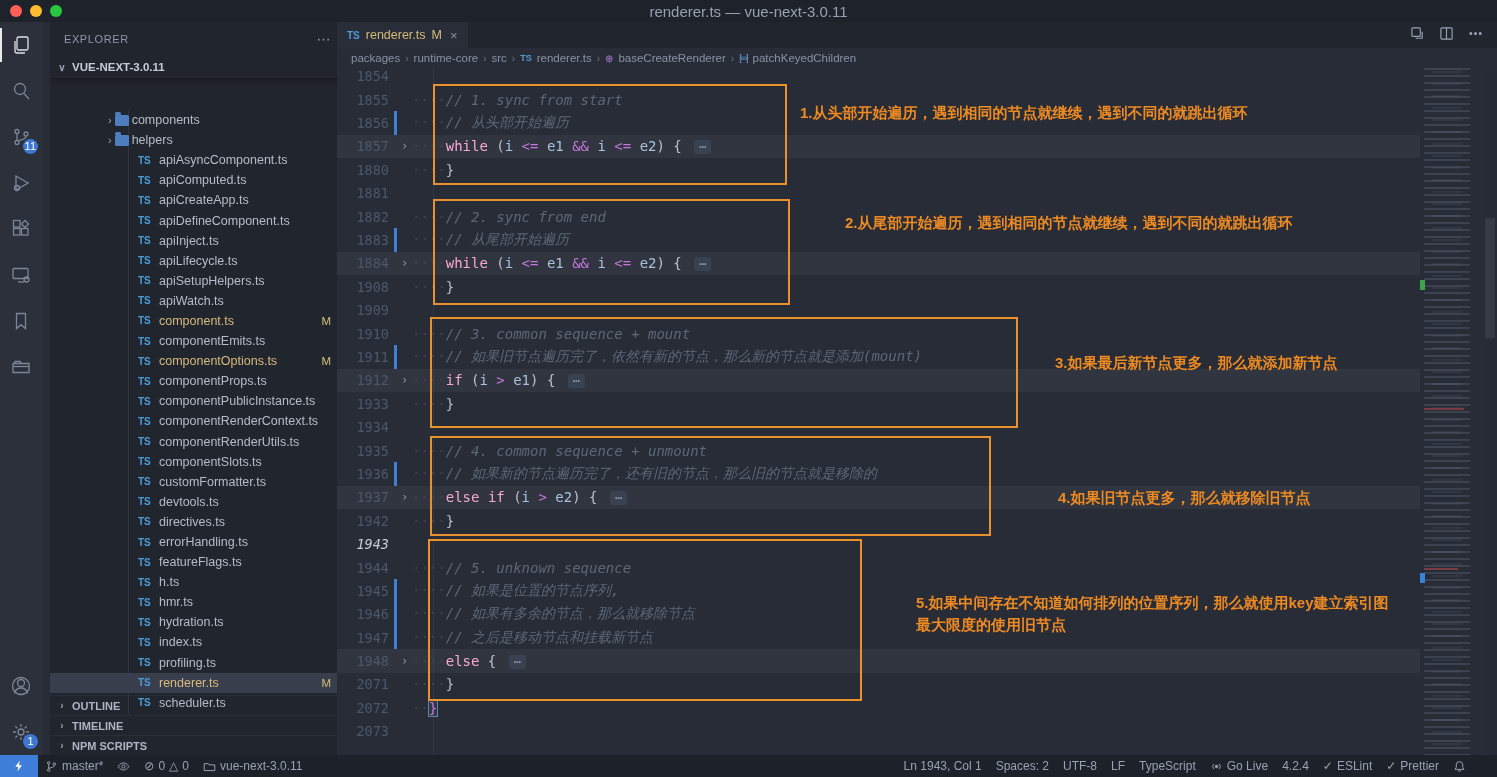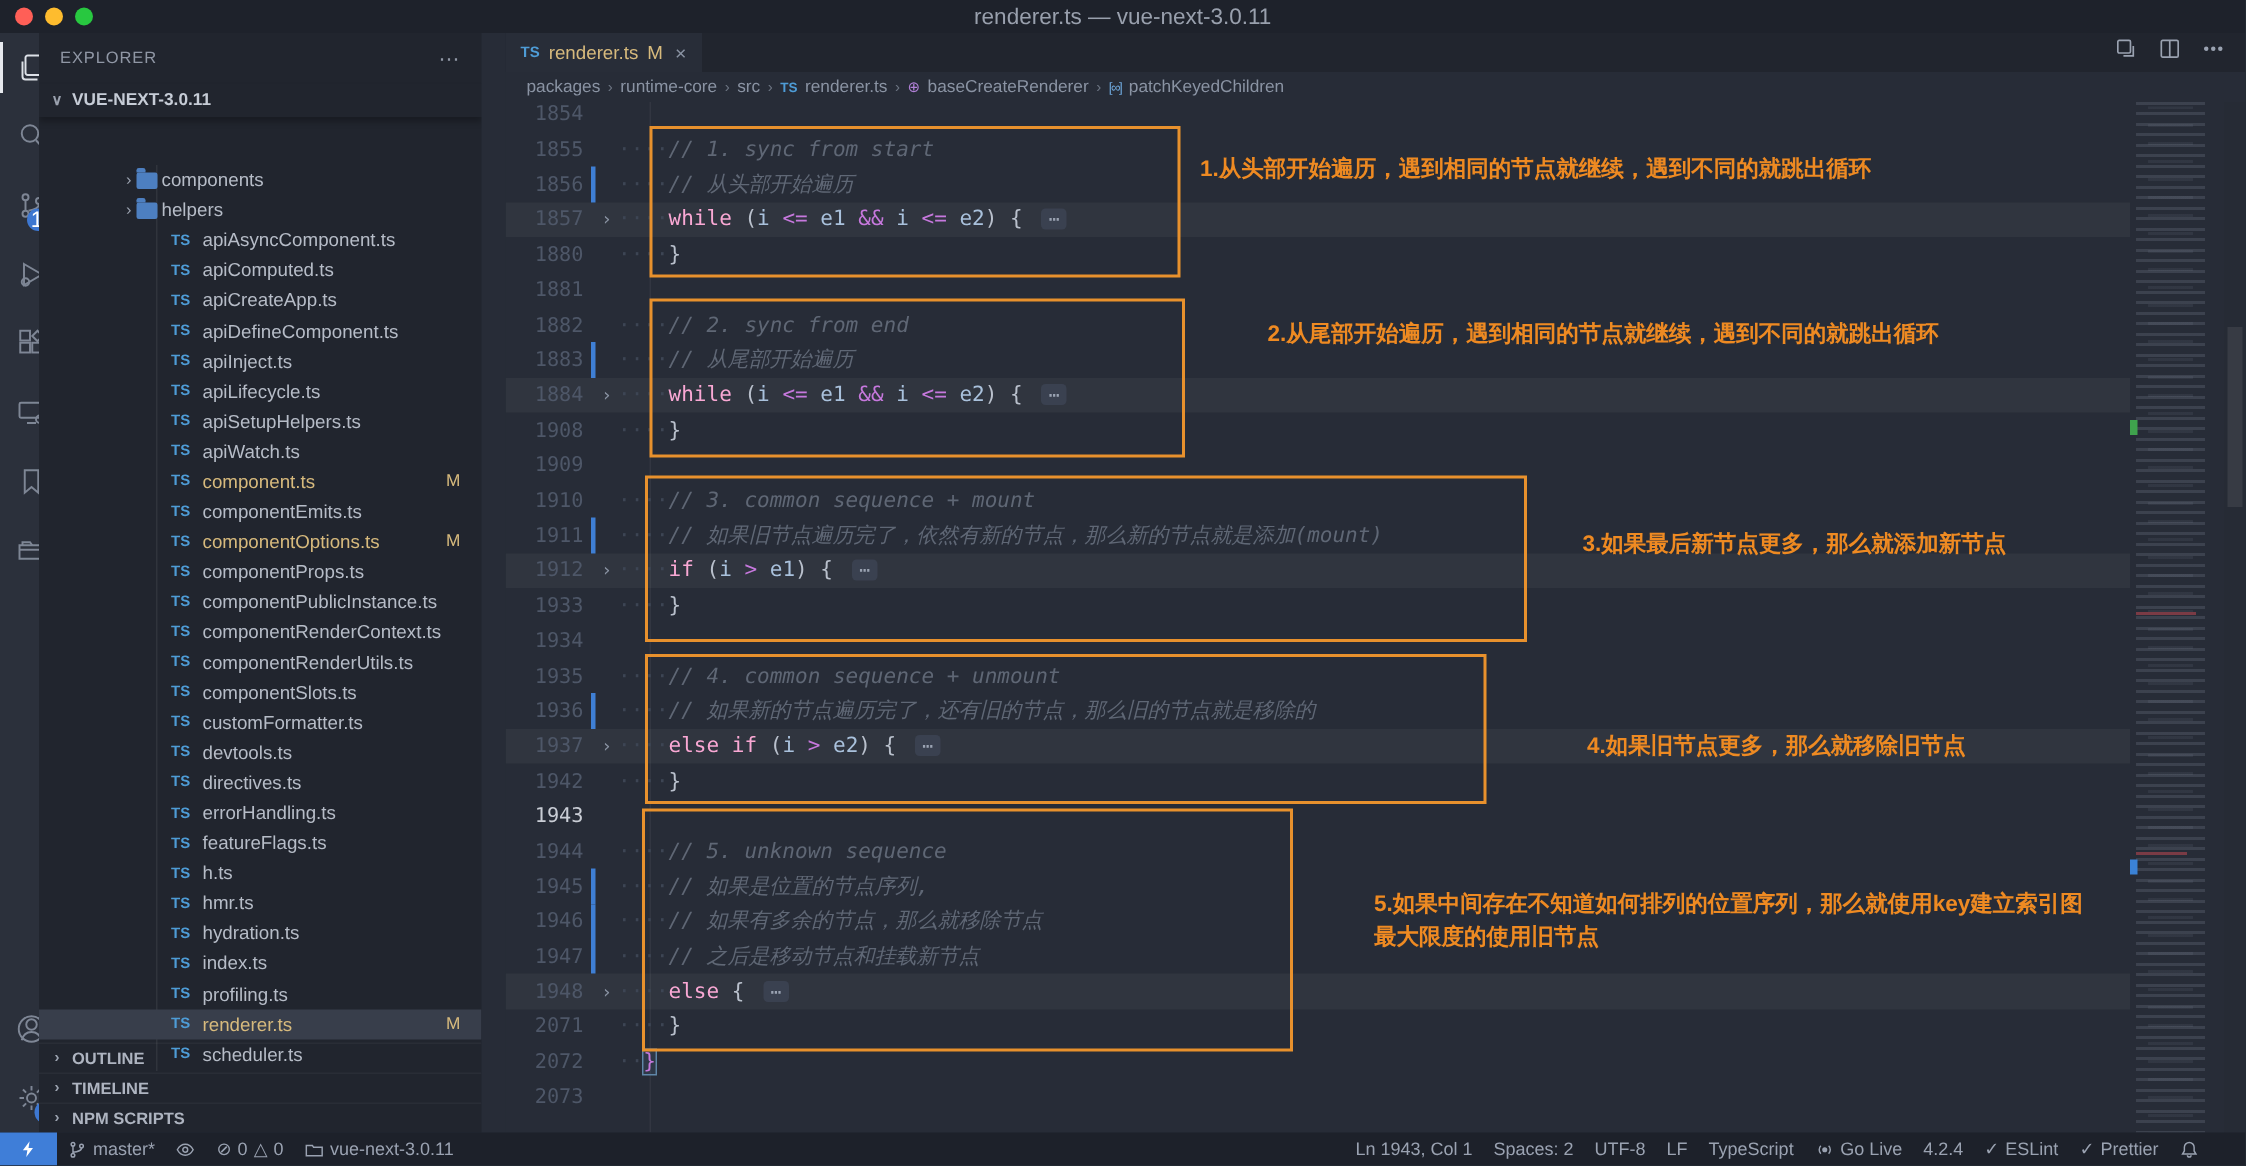--- a/index.html
+++ b/index.html
@@ -19,26 +19,26 @@
   
   .activitybar { position:absolute; left:0; top:22px; width:42px; bottom:22px;
     background:#2b303b; display:flex; flex-direction:column; align-items:center; }
   .act { position:relative; width:42px; height:46px; display:flex; align-items:center;
     justify-content:center; color:#7e8695; cursor:pointer; }
   .act.active { color:#dde1e8; }
   .act.active::before { content:""; position:absolute; left:0; top:6px; bottom:6px;
     width:2px; background:#e7e9ee; }
   .act svg { width:22px; height:22px; stroke:currentColor; fill:none; stroke-width:1.3; }
   .act .badge { position:absolute; right:4px; bottom:6px; min-width:15px; height:15px;
-    background:#3d77d1; color:#fff; border-radius:8px; font-size:15px; line-height:15px;
+    background:#3d77d1; color:#fff; border-radius:8px; font-size:11px; line-height:15px;
     text-align:center; padding:0 2px; }
   .act-spacer { flex:1; }
 
   
-  .sidebar { position:absolute; left:26px; top:22px; width:295px; bottom:22px;
+  .sidebar { position:absolute; left:50px; top:22px; width:295px; bottom:22px;
     background:#21252e; color:#a9b0bd; overflow:hidden; }
   .sb-header { height:34px; display:flex; align-items:center; padding:0 14px;
     font-size:11px; letter-spacing:.6px; color:#9097a5; }
   .sb-header .dots { margin-left:auto; color:#9097a5; font-size:14px; cursor:pointer; }
   .root-row { height:22px; display:flex; align-items:center; gap:4px; padding-left:6px;
     font-weight:bold; font-size:11.5px; color:#c6ccd6; cursor:pointer;
     box-shadow:0 3px 4px rgba(0,0,0,.25); }
   .chev { color:#9aa1ae; font-size:10px; width:12px; text-align:center; }
   .file-list { position:absolute; top:88px; left:0; right:0; }
   .indent-guide { position:absolute; left:78px; top:88px; height:604px; width:1px;
@@ -79,21 +79,21 @@
   .bc-ico-method { color:#b180d7; font-size:10px; }
   .bc-ico-sym { color:#6fa8dc; font-size:9px; letter-spacing:-1px; }
 
   
   .code-view { position:absolute; left:0; top:46px; right:77px; bottom:0; overflow:hidden; }
   .code-line { height:23.4px; display:flex; align-items:center;
     font-family:"DejaVu Sans Mono", monospace; font-size:14px; color:#abb2bf; }
   .code-line.partial { margin-top:-3.4px; }
   .code-line.folded { background:rgba(255,255,255,.045); }
   .ln { width:52px; flex:none; text-align:right; color:#4e5768; font-size:13.5px; }
-  .code-line.current .ln { color:#c9cdd5; }
+  .code-line.current .ln { color:#c9cdd5;font-style:italic; }
   .changebar { width:3px; height:100%; flex:none; margin-left:5px; background:transparent; }
   .code-line.changed .changebar { background:#3f7fd4; }
   .foldcol { width:15px; flex:none; text-align:center; color:#8a93a3; font-size:12px; }
   .code { white-space:pre; position:relative; }
   .code-line.current .code::before { content:""; position:absolute; left:0; top:2px;
     bottom:2px; border-left:1.5px solid #d4d8df; }
   .tk-ws { color:#3d4554; }
   .tk-comment { color:#5f6775; font-style:italic; }
   .tk-kw { color:#f9a8d4; }
   .tk-var { color:#a9c1dc; }

